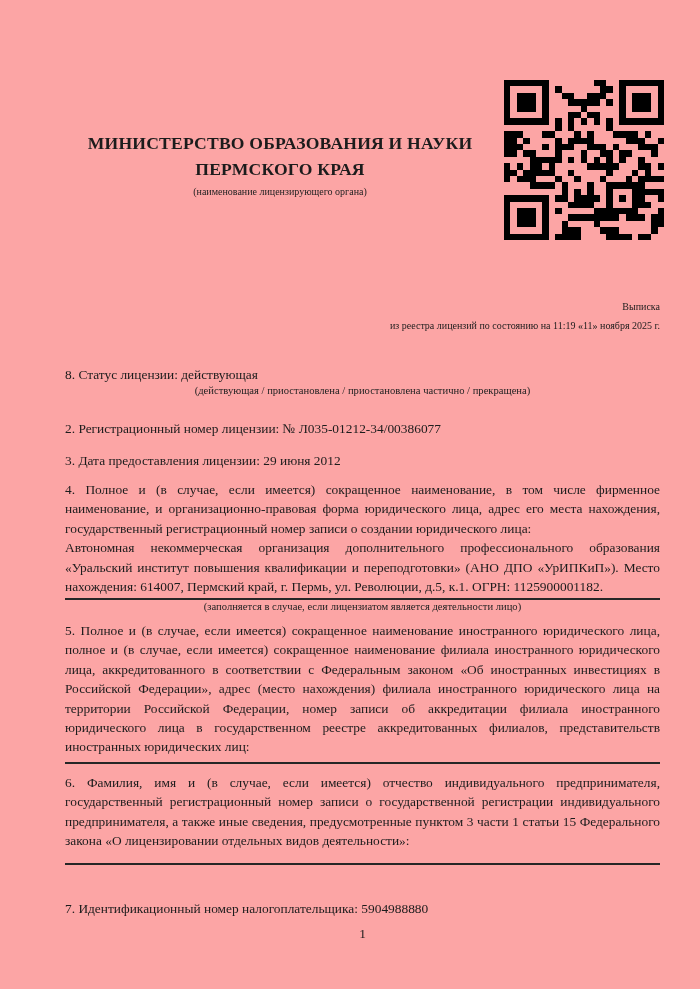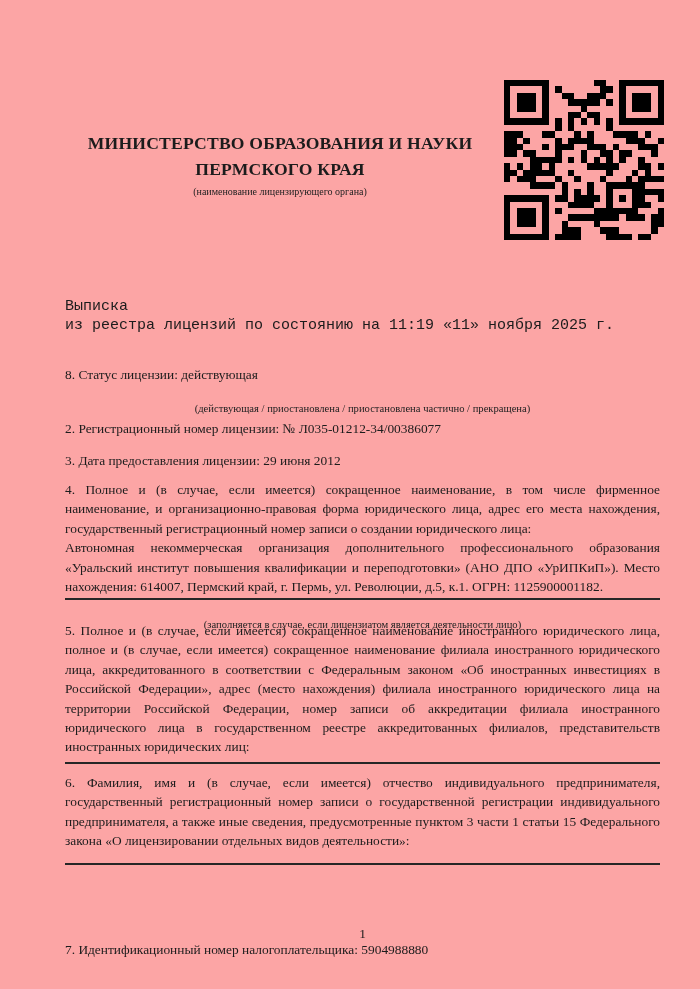--- a/index.html
+++ b/index.html
@@ -29,44 +29,43 @@
     font-size: 10px;
     margin-top: 4px;
     color: #222;
   }
 
   .qr-box { left: 504px; top: 80px; width: 160px; height: 160px; }
 
   
   .doc-title {
     left: 65px; top: 297px; width: 595px;
-    text-align: left;
-    font-size: 15px;
+    text-align: right;
+    font-size: 10px;
     line-height: 19.4px;
-    font-family: Liberation Mono, monospace;
   }
 
   
   .item {
     left: 65px; width: 595px;
     font-size: 13.4px;
     line-height: 19.4px;
   }
   .para { text-align: justify; }
   .fill-rule {
     border: none;
     border-top: 2px solid #262626;
     margin: 0;
   }
   .item-caption {
     text-align: center;
     font-size: 10.6px;
     line-height: 13px;
     color: #222;
-    margin-top: 18px;
+    margin-top: 0;
   }
   .gap-sm { margin-top: 2px; }
   .gap-md { margin-top: 5px; }
   .gap-lg { margin-top: 12px; }
 
   .page-number {
     left: 65px; top: 926px; width: 595px;
     text-align: center;
     font-size: 13.4px;
   }
@@ -424,19 +423,19 @@
     <div class="para"></div>
     <hr class="fill-rule gap-md">
   </div>
 
   <div class="abs item" style="top:773px">
     <div class="para">6. Фамилия, имя и (в случае, если имеется) отчество индивидуального предпринимателя, государственный регистрационный номер записи о государственной регистрации индивидуального предпринимателя, а также иные сведения, предусмотренные пунктом 3 части 1 статьи 15 Федерального закона «О лицензировании отдельных видов деятельности»:</div>
     <div class="para"></div>
     <hr class="fill-rule gap-lg">
   </div>
 
-  <div class="abs item" style="top:940px">
+  <div class="abs item" style="top:899px">
     <div>7. Идентификационный номер налогоплательщика: 5904988880</div>
   </div>
 
   <div class="abs page-number">1</div>
 
 </div>
 
 </body></html>

